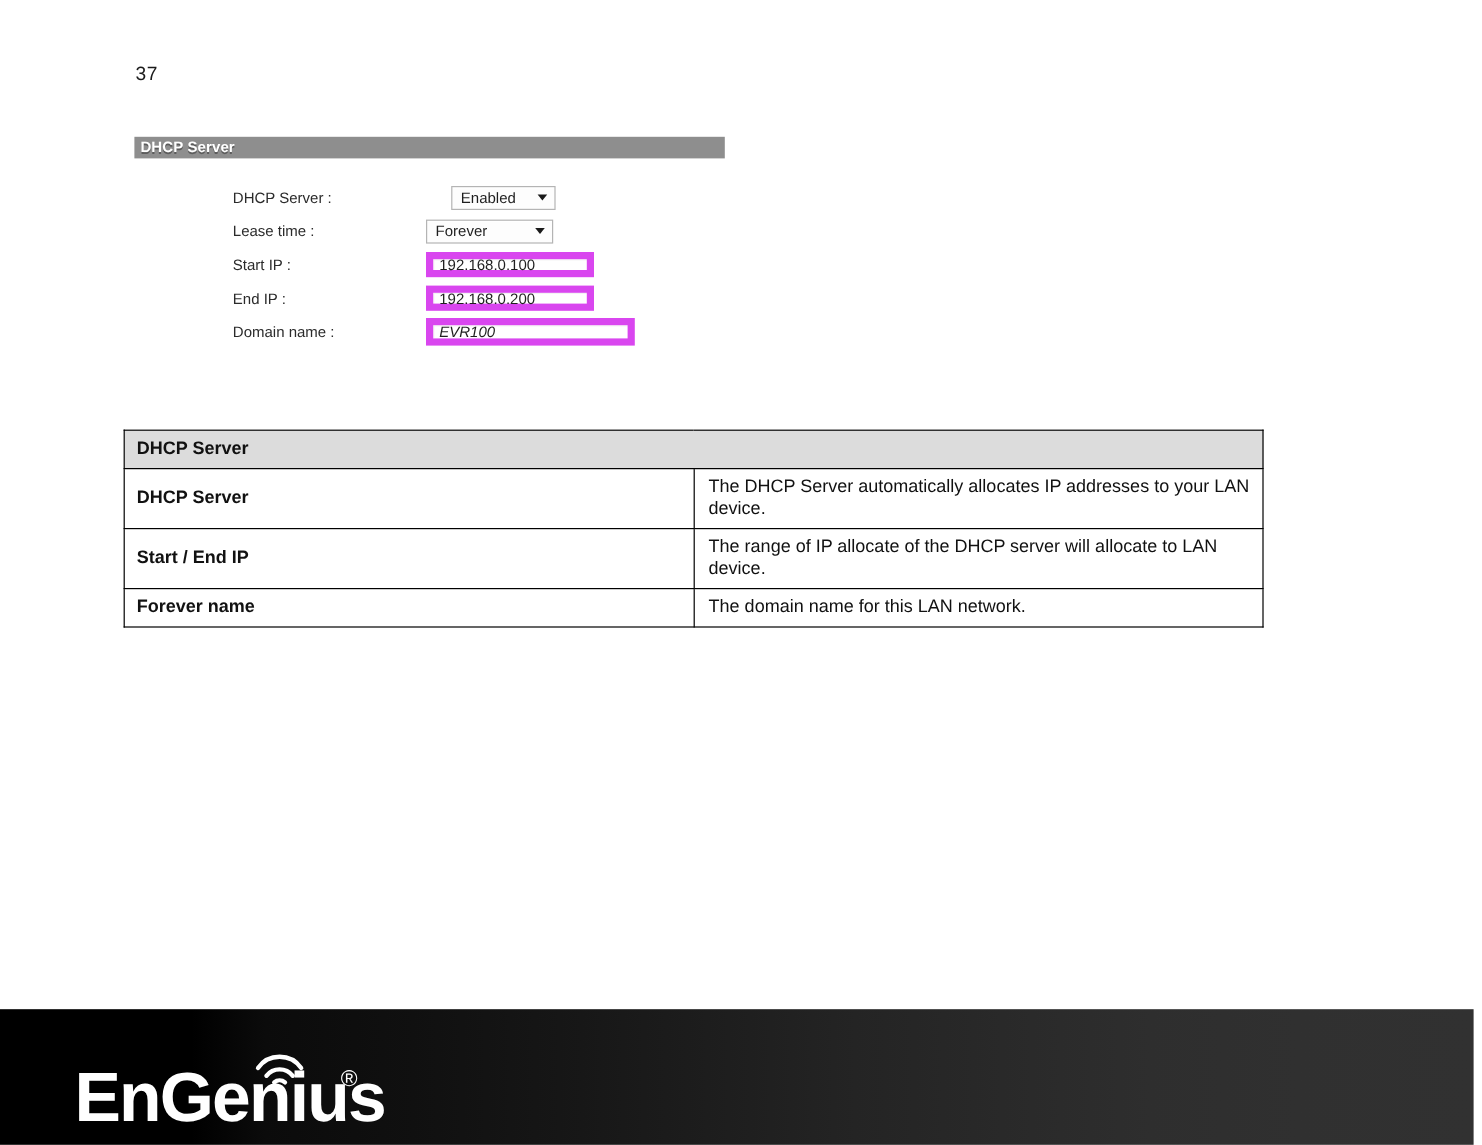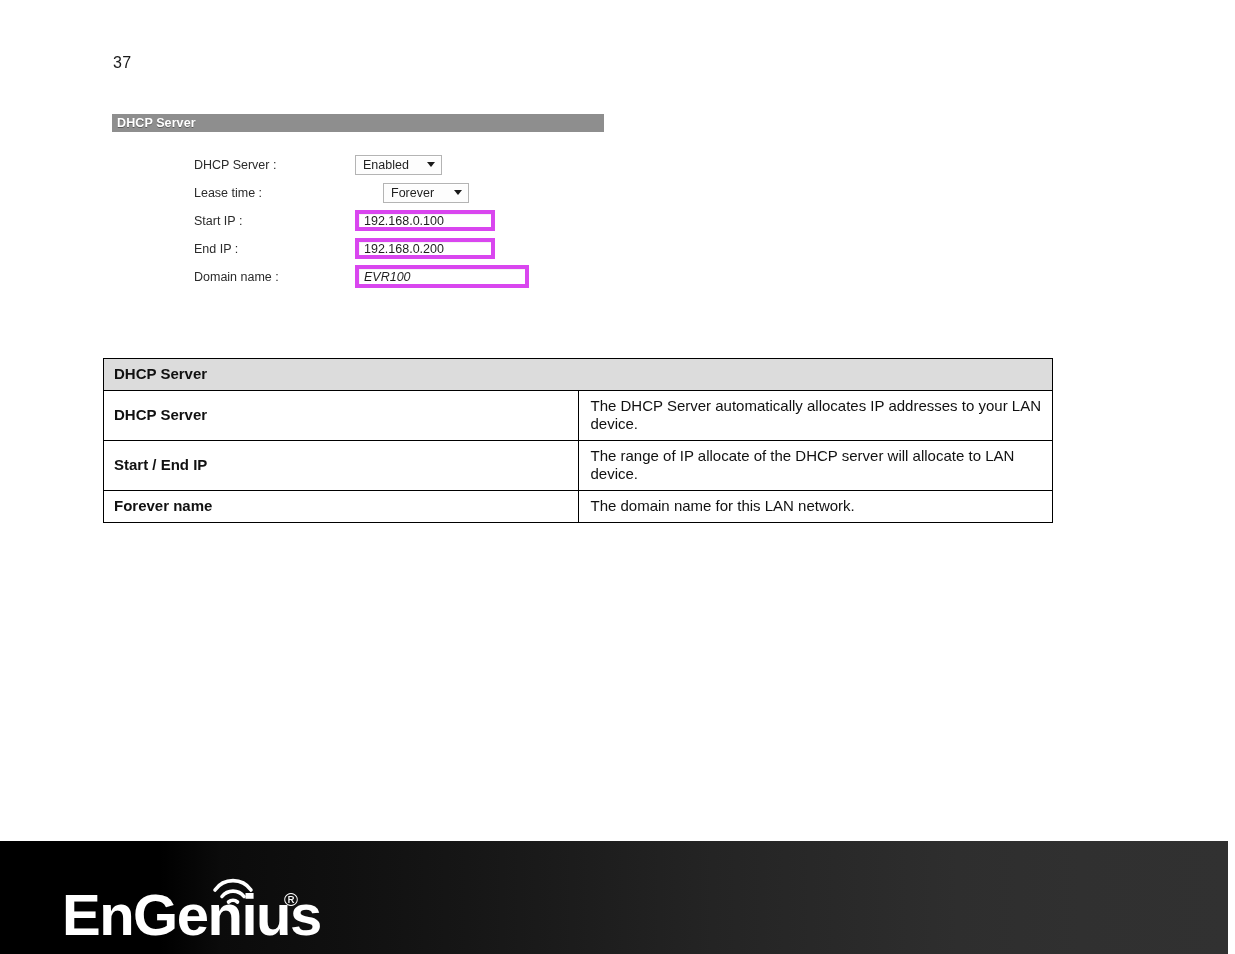--- a/index.html
+++ b/index.html
@@ -85,36 +85,36 @@
     background: #fdfdfd;
     display: flex;
     align-items: center;
     justify-content: space-between;
     padding: 0 6px 0 7px;
     font-size: 12.5px;
     color: #1f1f1f;
     font-family: "Liberation Sans", sans-serif;
     box-shadow: inset 0 1px 0 #ffffff;
   }
-  .ui-select.w-enabled { width: 87px; }
-  .ui-select.w-lease   { width: 86px; margin-left: 28px; }
+  .ui-select.w-enabled { width: 87px; margin-left: 21px; }
+  .ui-select.w-lease   { width: 106px; }
   .caret {
     width: 0; height: 0;
     border-left: 4px solid transparent;
     border-right: 4px solid transparent;
     border-top: 5px solid #1a1a1a;
     margin-left: 8px;
     flex: 0 0 auto;
   }
 
   
   .ui-input {
     box-sizing: border-box;
     height: 21px;
-    border: 4px solid #d946ef;
+    border: 6px solid #d946ef;
     background: #ffffff;
     display: flex;
     align-items: center;
     padding: 0 5px;
     font-size: 12.5px;
     color: #1f1f1f;
     font-family: "Liberation Sans", sans-serif;
     box-shadow: inset 1px 1px 0 #f3f3f3;
   }
   .ui-input.w-ip     { width: 140px; }

